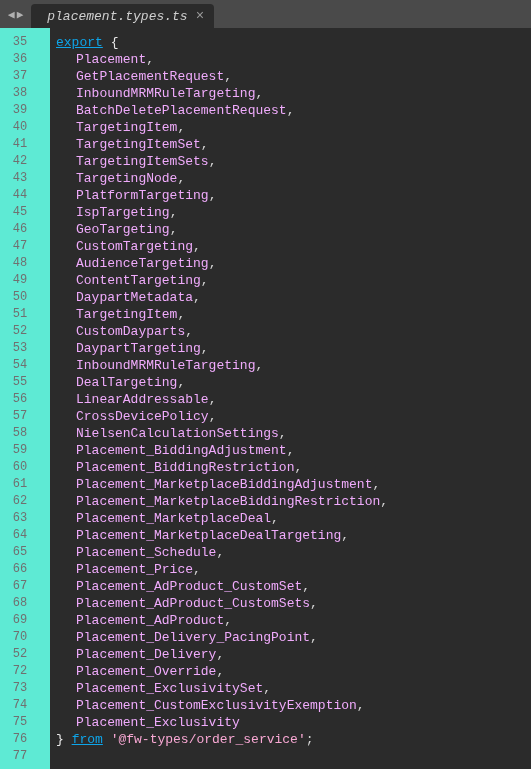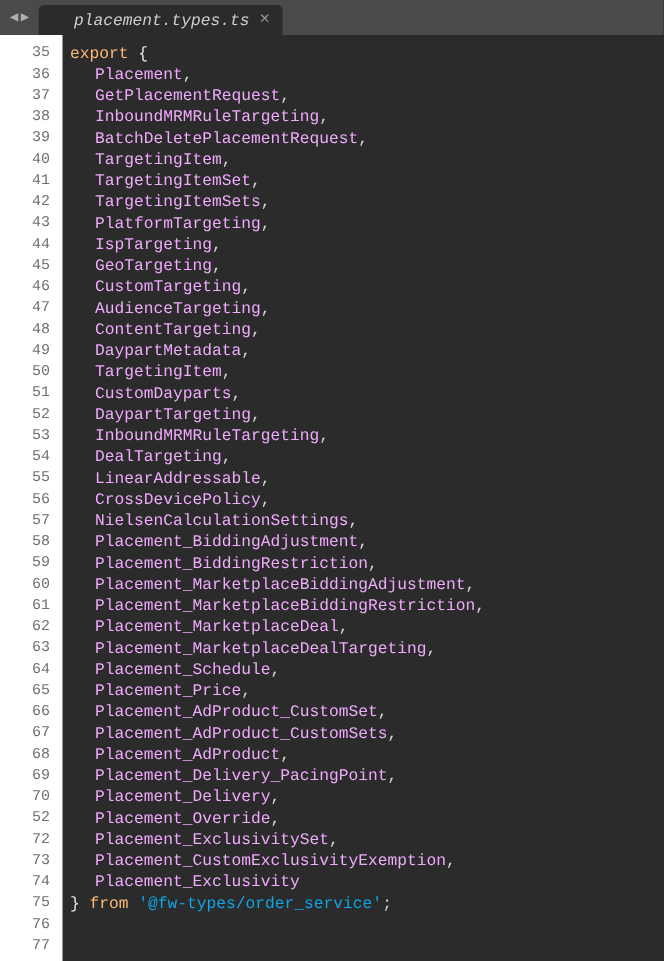--- a/index.html
+++ b/index.html
@@ -26,21 +26,21 @@
   }
   .nav-arrow {
     color: #b0b0b0;
     font-size: 11px;
     cursor: pointer;
   }
   .tab {
     background: #2b2b2b;
     display: flex;
     align-items: center;
-    padding: 0 10px 0 28px;
+    padding: 0 10px 0 16px;
     gap: 8px;
     border-top-left-radius: 4px;
     border-top-right-radius: 4px;
     margin-top: 4px;
     font-style: italic;
   }
   .tab-label {
     color: #cfcfcf;
     font-size: 13px;
   }
@@ -50,47 +50,47 @@
     line-height: 1;
     cursor: pointer;
   }
   .editor {
     display: flex;
     background: #2b2b2b;
     height: calc(769px - 28px);
   }
   .gutter {
     width: 50px;
-    background: #ffffff;
+    background: #5eead4;
     padding-top: 6px;
-    text-align: right;
+    text-align: center;
     color: #707070;
     user-select: none;
   }
   .gutter div {
     height: 17px;
     line-height: 17px;
     padding-right: 10px;
     font-size: 12px;
   }
   .code {
     padding-top: 6px;
     padding-left: 6px;
     flex: 1;
   }
   .line {
     height: 17px;
     line-height: 17px;
     white-space: pre;
     font-family: Consolas, 'Courier New', monospace;
   }
-  .kw { color: #fdba74; font-weight: 500; }
+  .kw { color: #0ea5e9; font-weight: 500; text-decoration: underline; }
   .ident { color: #f0abfc; }
   .brace { color: #e8e8e8; }
-  .str { color: #0ea5e9; }
+  .str { color: #f9a8d4; }
   .indent { display: inline-block; width: 20px; }
 </style>
 </head>
 <body>
 
 <div class="titlebar">
   <div class="nav-arrows">
     <span class="nav-arrow">◀</span>
     <span class="nav-arrow">▶</span>
   </div>
@@ -148,20 +148,21 @@
     </div>
   <div class="code" id="code">
       <div class="line"><span class="kw">export</span> <span class="brace">{</span></div>
       <div class="line"><span class="indent"></span><span class="ident">Placement</span>,</div>
       <div class="line"><span class="indent"></span><span class="ident">GetPlacementRequest</span>,</div>
       <div class="line"><span class="indent"></span><span class="ident">InboundMRMRuleTargeting</span>,</div>
       <div class="line"><span class="indent"></span><span class="ident">BatchDeletePlacementRequest</span>,</div>
       <div class="line"><span class="indent"></span><span class="ident">TargetingItem</span>,</div>
       <div class="line"><span class="indent"></span><span class="ident">TargetingItemSet</span>,</div>
       <div class="line"><span class="indent"></span><span class="ident">TargetingItemSets</span>,</div>
+      <div class="line"><span class="indent"></span><span class="ident">TargetingNode</span>,</div>
       <div class="line"><span class="indent"></span><span class="ident">PlatformTargeting</span>,</div>
       <div class="line"><span class="indent"></span><span class="ident">IspTargeting</span>,</div>
       <div class="line"><span class="indent"></span><span class="ident">GeoTargeting</span>,</div>
       <div class="line"><span class="indent"></span><span class="ident">CustomTargeting</span>,</div>
       <div class="line"><span class="indent"></span><span class="ident">AudienceTargeting</span>,</div>
       <div class="line"><span class="indent"></span><span class="ident">ContentTargeting</span>,</div>
       <div class="line"><span class="indent"></span><span class="ident">DaypartMetadata</span>,</div>
       <div class="line"><span class="indent"></span><span class="ident">TargetingItem</span>,</div>
       <div class="line"><span class="indent"></span><span class="ident">CustomDayparts</span>,</div>
       <div class="line"><span class="indent"></span><span class="ident">DaypartTargeting</span>,</div>

